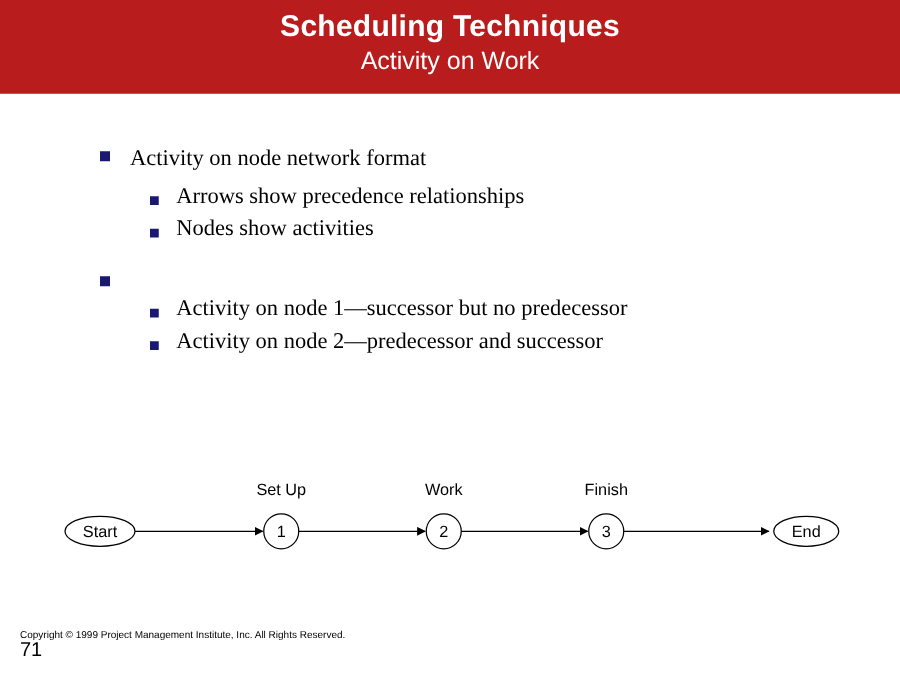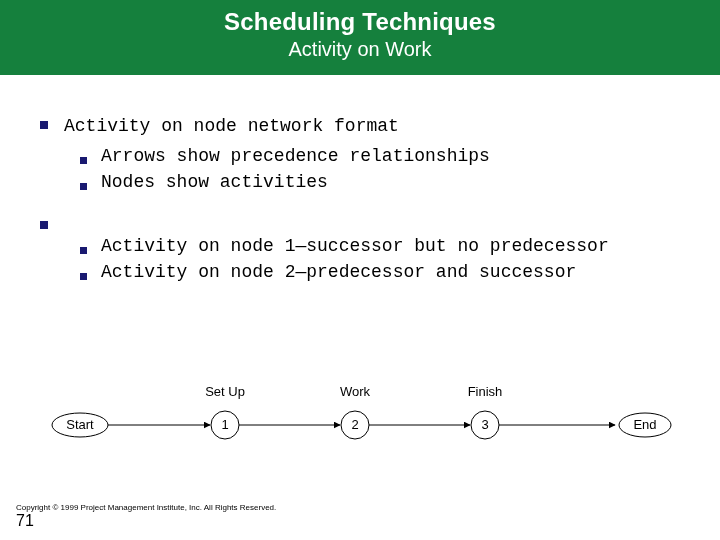--- a/index.html
+++ b/index.html
@@ -1,21 +1,21 @@
 <!DOCTYPE html>
 <html><head>
 <meta charset="utf-8">
 <style>
   * { margin: 0; padding: 0; box-sizing: border-box; }
   html, body { width: 720px; height: 540px; font-family: Arial, Helvetica, sans-serif; background: #fff; }
   .slide { width: 720px; height: 540px; position: relative; display: flex; flex-direction: column; }
-  .header { background: #15803d; color: #fff; padding: 8px 0 14px 0; text-align: center; }
+  .header { background: #b91c1c; color: #fff; padding: 8px 0 14px 0; text-align: center; }
   .title { font-size: 24px; font-weight: bold; letter-spacing: 0.2px; }
   .subtitle { font-size: 20px; font-weight: normal; margin-top: 2px; }
-  .body { padding: 38px 40px 0 40px; color: #000; font-family: Liberation Mono, monospace; font-size: 18px; line-height: 1.45; }
+  .body { padding: 38px 40px 0 40px; color: #000; font-family: Liberation Serif, serif; font-size: 18px; line-height: 1.45; margin-left: 40px; }
   .bullet-l1 { display: flex; margin-bottom: 4px; }
   .bullet-l1 .sq { flex: 0 0 auto; width: 8px; height: 8px; background: #191970; margin: 8px 16px 0 0; }
   .bullet-l2 { display: flex; margin-left: 40px; align-items: center; }
   .bullet-l2 .sq { flex: 0 0 auto; width: 7px; height: 7px; background: #191970; margin: 8px 14px 0 0; }
   .group { margin-bottom: 18px; }
   .diagram { position: absolute; left: 40px; right: 40px; top: 380px; height: 70px; }
   .diagram svg { width: 100%; height: 100%; }
   .d-label { font-family: Arial, Helvetica, sans-serif; font-size: 13px; fill: #000; text-anchor: middle; }
   .d-node-text { font-family: Arial, Helvetica, sans-serif; font-size: 13px; fill: #000; text-anchor: middle; dominant-baseline: middle; }
   .footer { position: absolute; bottom: 10px; left: 16px; right: 16px; display: flex; justify-content: space-between; align-items: baseline; flex-direction: column; }

